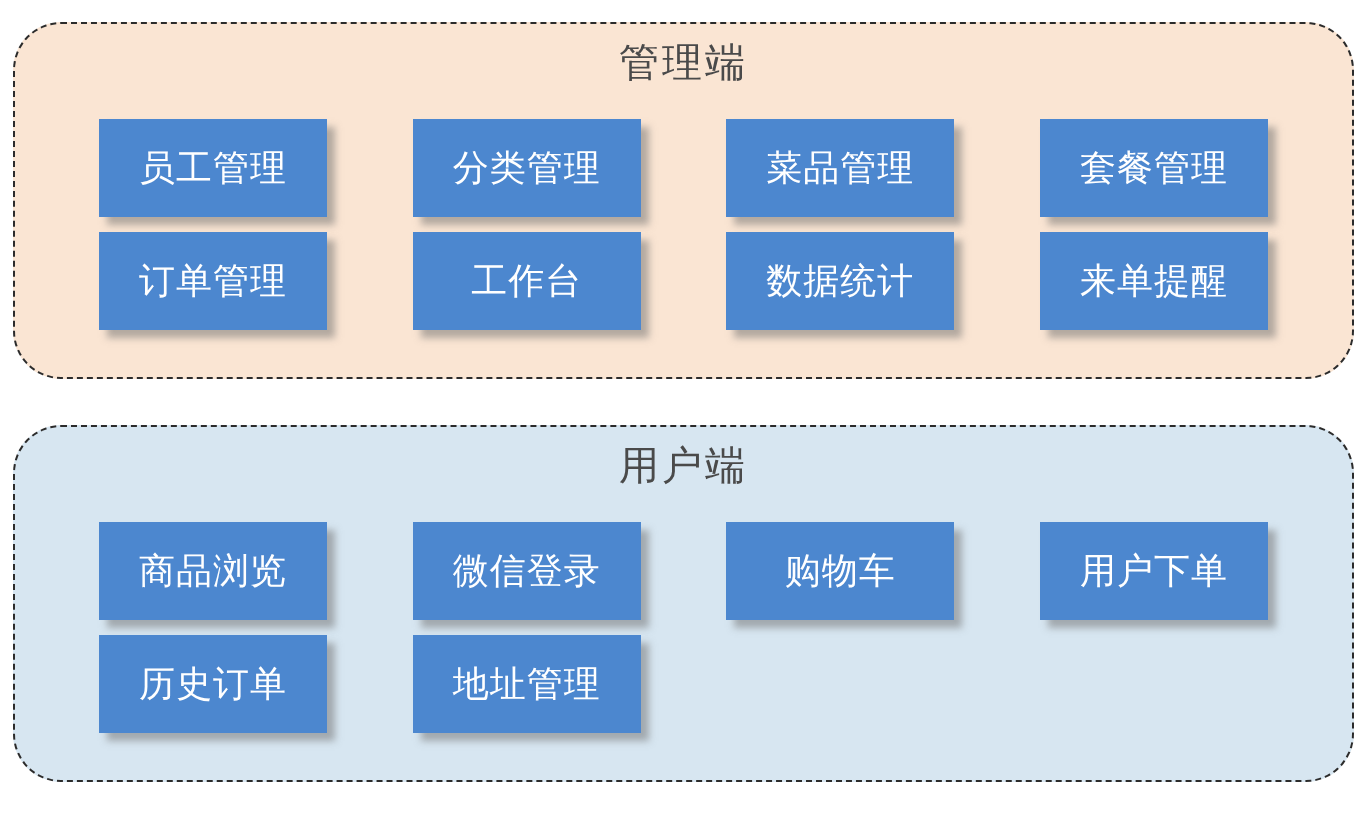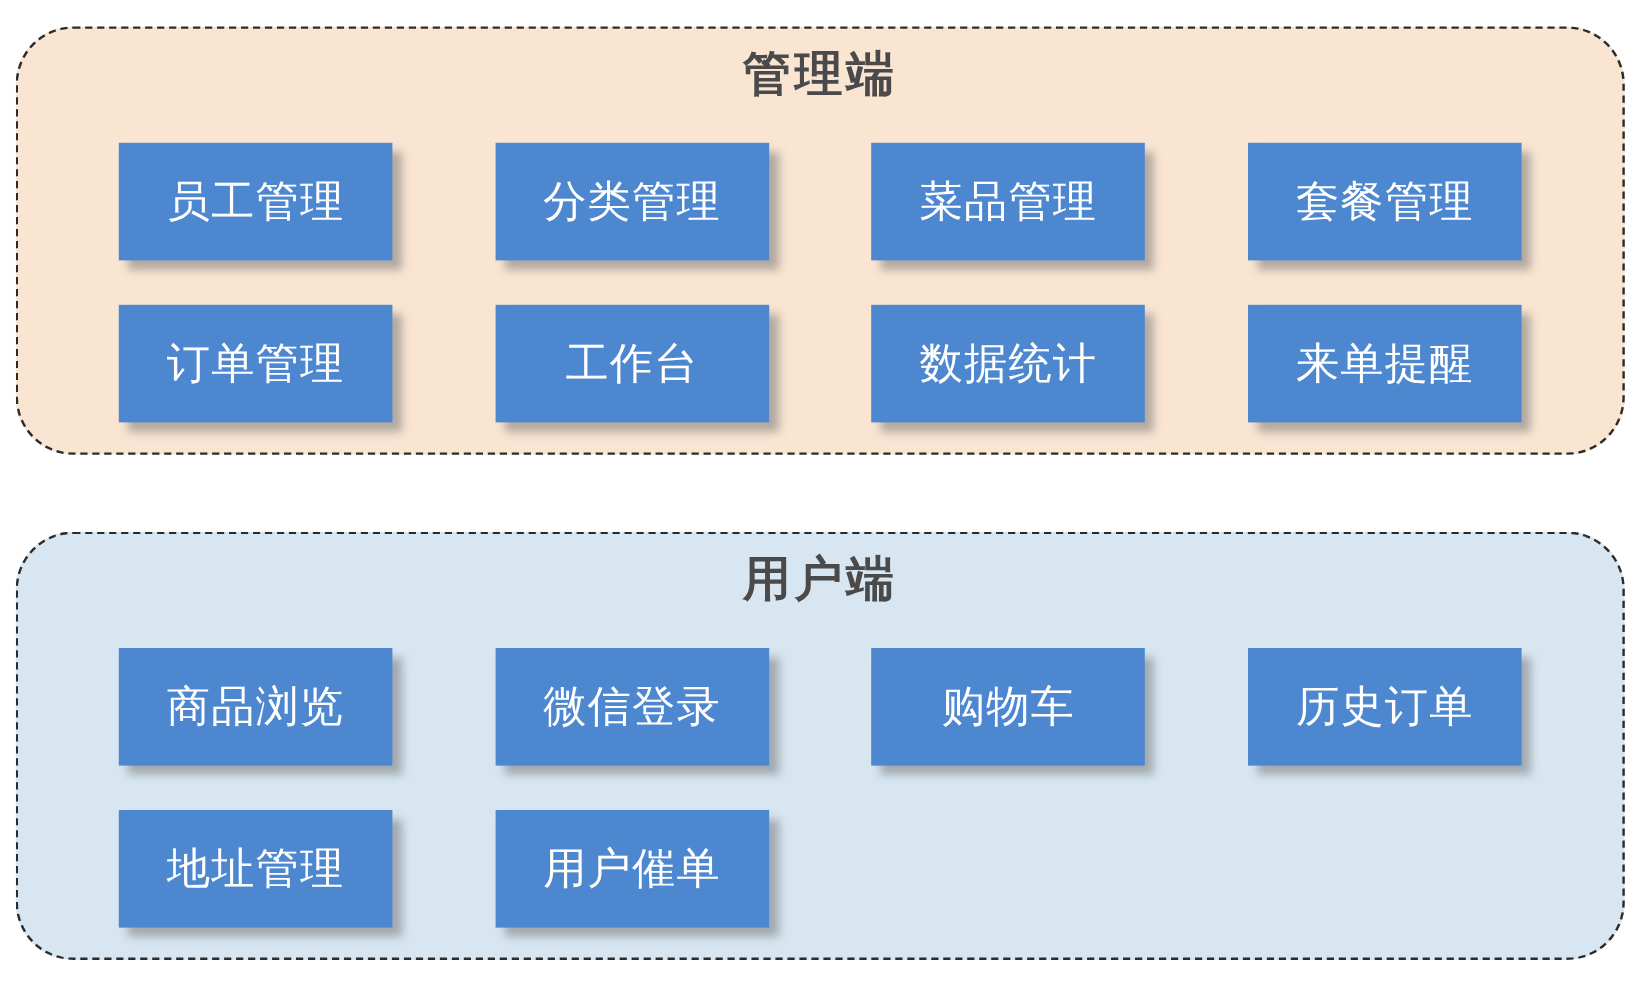--- a/index.html
+++ b/index.html
@@ -14,35 +14,35 @@
   .section {
     position: absolute;
     left: 13px;
     width: 1341px;
     height: 357px;
     border: 2px dashed #2b2b2b;
     border-radius: 48px;
     box-sizing: border-box;
   }
   #section-admin { top: 22px; }
-  #section-user  { top: 443px; }
+  #section-user  { top: 425px; }
   .section-title {
     text-align: center;
     margin-top: 14px;
     font-size: 40px;
     line-height: 48px;
-    font-weight: bold;
+    font-weight: normal;
     color: #4a4a4a;
     letter-spacing: 3px;
   }
   .box-grid {
     display: grid;
     grid-template-columns: repeat(4, 228px);
     justify-content: space-between;
-    row-gap: 37px;
+    row-gap: 15px;
     padding: 0 84px 0 84px;
     margin-top: 33px;
   }
   .module-box {
     width: 228px;
     height: 98px;
     background: #4c87cf;
     color: #ffffff;
     display: flex;
     align-items: center;
@@ -68,17 +68,17 @@
     <div class="module-box">来单提醒</div>
   </div>
 </div>
 
 <div class="section" id="section-user" style="background-color: rgb(215, 230, 241);">
   <div class="section-title">用户端</div>
   <div class="box-grid">
     <div class="module-box">商品浏览</div>
     <div class="module-box">微信登录</div>
     <div class="module-box">购物车</div>
+    <div class="module-box">用户下单</div>
     <div class="module-box">历史订单</div>
     <div class="module-box">地址管理</div>
-    <div class="module-box">用户催单</div>
   </div>
 </div>
 
 </body></html>

